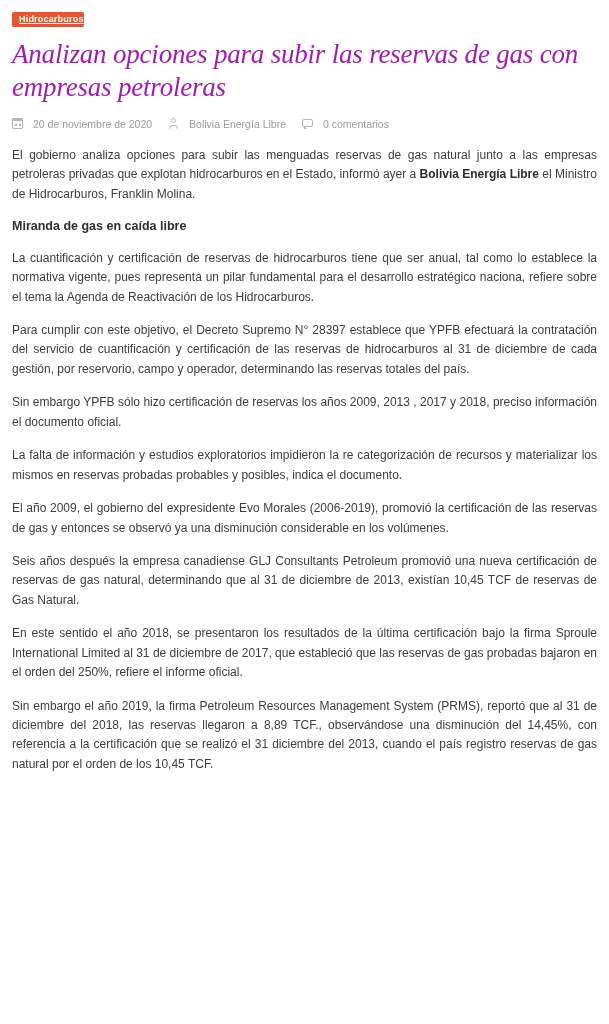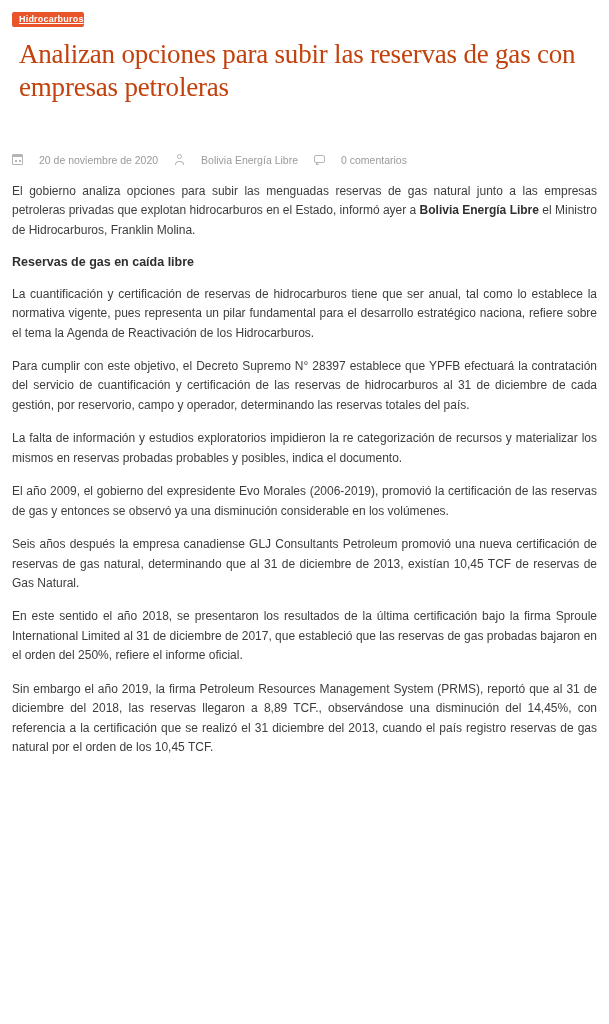--- a/index.html
+++ b/index.html
@@ -28,38 +28,38 @@
     padding: 3px 0 3px 7px;
     line-height: 1;
     border-radius: 2px;
     margin-bottom: 9px;
   }
   h1.article-title {
     font-family: "Liberation Serif", serif;
     font-weight: normal;
     font-size: 27px;
     line-height: 1.22;
-    color: #c2410c;
-    margin: 2px 0 14px 7px;
+    color: #a21caf;
+    margin: 2px 0 14px 0;
     letter-spacing: -0.2px;
+    font-style: italic;
   }
   .meta-row {
     display: flex;
     align-items: center;
     gap: 16px;
     font-size: 10.5px;
     color: #9a9a9a;
     margin-bottom: 16px;
   }
   .meta-item {
     display: flex;
     align-items: center;
-    gap: 16px;
+    gap: 10px;
     white-space: nowrap;
-    margin-top: 36px;
   }
   .meta-item .ic {
     display: inline-block;
     width: 11px;
     height: 11px;
     position: relative;
     flex: 0 0 auto;
   }
   
   .ic-cal {
@@ -174,23 +174,24 @@
     </span>
     <span class="meta-item">
       <span class="ic ic-comment"></span>
       <span>0 comentarios</span>
     </span>
   </div>
 
 
   <div id="article-body">
       <p class="body-text"><span>El gobierno analiza opciones para subir las menguadas reservas de gas natural junto a las empresas petroleras privadas que explotan hidrocarburos en el Estado, informó ayer a </span><b>Bolivia Energía Libre</b><span> el Ministro de Hidrocarburos, Franklin Molina.</span></p>
-      <h2 class="subhead"><b>Reservas de gas en caída libre</b></h2>
+      <h2 class="subhead"><b>Miranda de gas en caída libre</b></h2>
       <p class="body-text"><span>La cuantificación y certificación de reservas de hidrocarburos tiene que ser anual, tal como lo establece la normativa vigente, pues representa un pilar fundamental para el desarrollo estratégico naciona, refiere sobre el tema la Agenda de Reactivación de los Hidrocarburos.</span></p>
       <p class="body-text"><span>Para cumplir con este objetivo, el Decreto Supremo N° 28397 establece que YPFB efectuará la contratación del servicio de cuantificación y certificación de las reservas de hidrocarburos al 31 de diciembre de cada gestión,  por reservorio, campo y operador, determinando las reservas totales del país.</span></p>
+      <p class="body-text"><span>Sin embargo YPFB sólo hizo certificación de reservas los años 2009, 2013 , 2017 y 2018, preciso información el documento oficial.</span></p>
       <p class="body-text"><span>La falta de información y estudios exploratorios impidieron la re categorización de recursos y materializar los mismos en reservas probadas probables y posibles, indica el documento.</span></p>
       <p class="body-text"><span>El año 2009, el gobierno del expresidente Evo Morales (2006-2019), promovió la  certificación de las reservas de gas y entonces se observó ya una  disminución considerable en los volúmenes.</span></p>
       <p class="body-text"><span>Seis años después la empresa canadiense GLJ Consultants Petroleum promovió una nueva certificación de reservas de gas natural, determinando que al 31 de diciembre de 2013, existían 10,45 TCF de reservas de Gas Natural.</span></p>
       <p class="body-text"><span>En este sentido el año 2018, se presentaron los resultados de la última certificación bajo la firma Sproule International Limited al 31 de diciembre de 2017, que estableció que las reservas de gas probadas bajaron en el orden del 250%, refiere el informe oficial.</span></p>
       <p class="body-text"><span>Sin embargo el año 2019, la firma Petroleum Resources Management System (PRMS), reportó que al 31 de diciembre del 2018, las reservas llegaron a 8,89 TCF., observándose una disminución del 14,45%, con referencia a la certificación que se realizó el 31 diciembre del 2013, cuando el país registro reservas de gas natural por el orden de los 10,45 TCF.</span></p>
       <p class="body-text"></p>
     </div>
 
 </div>
 

